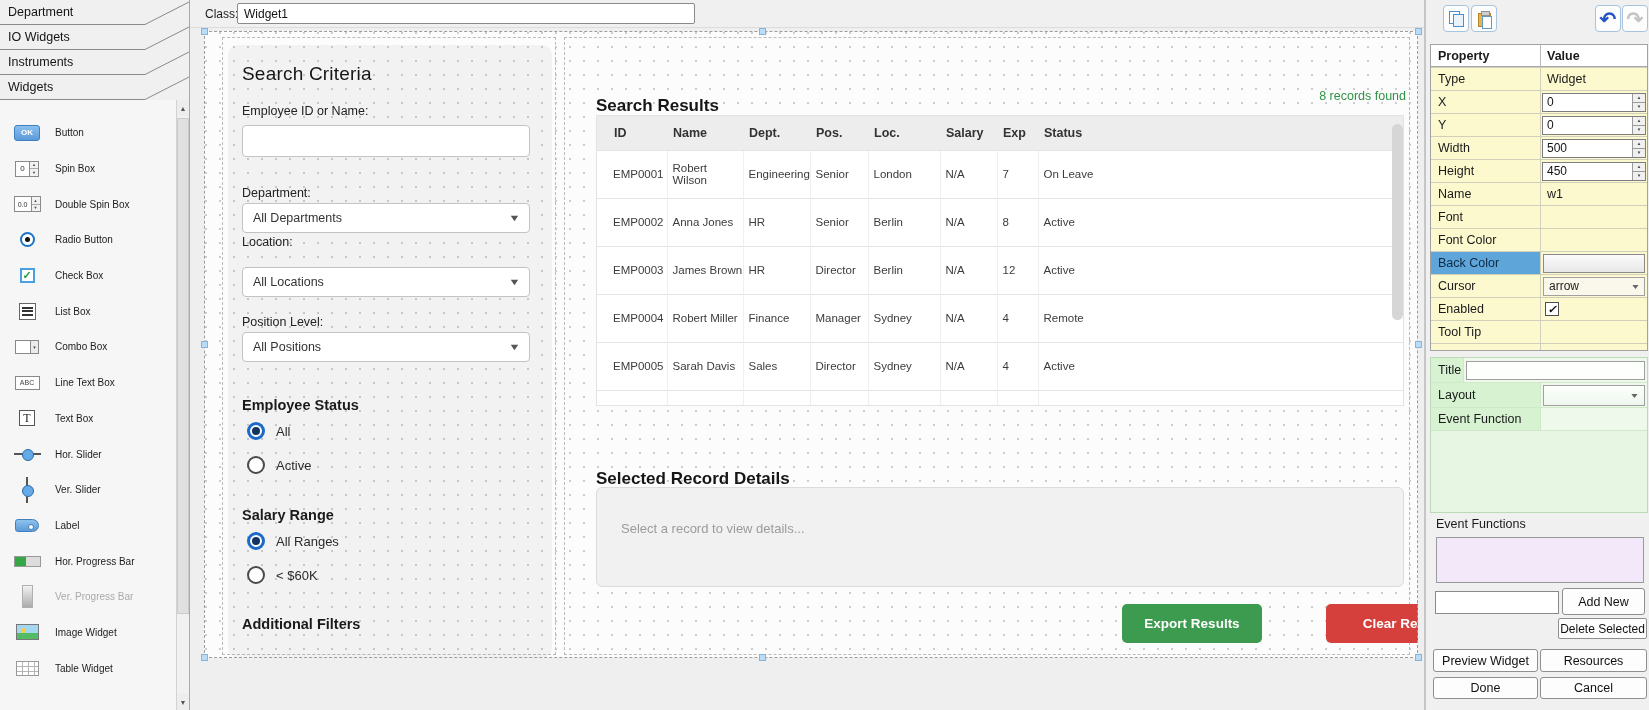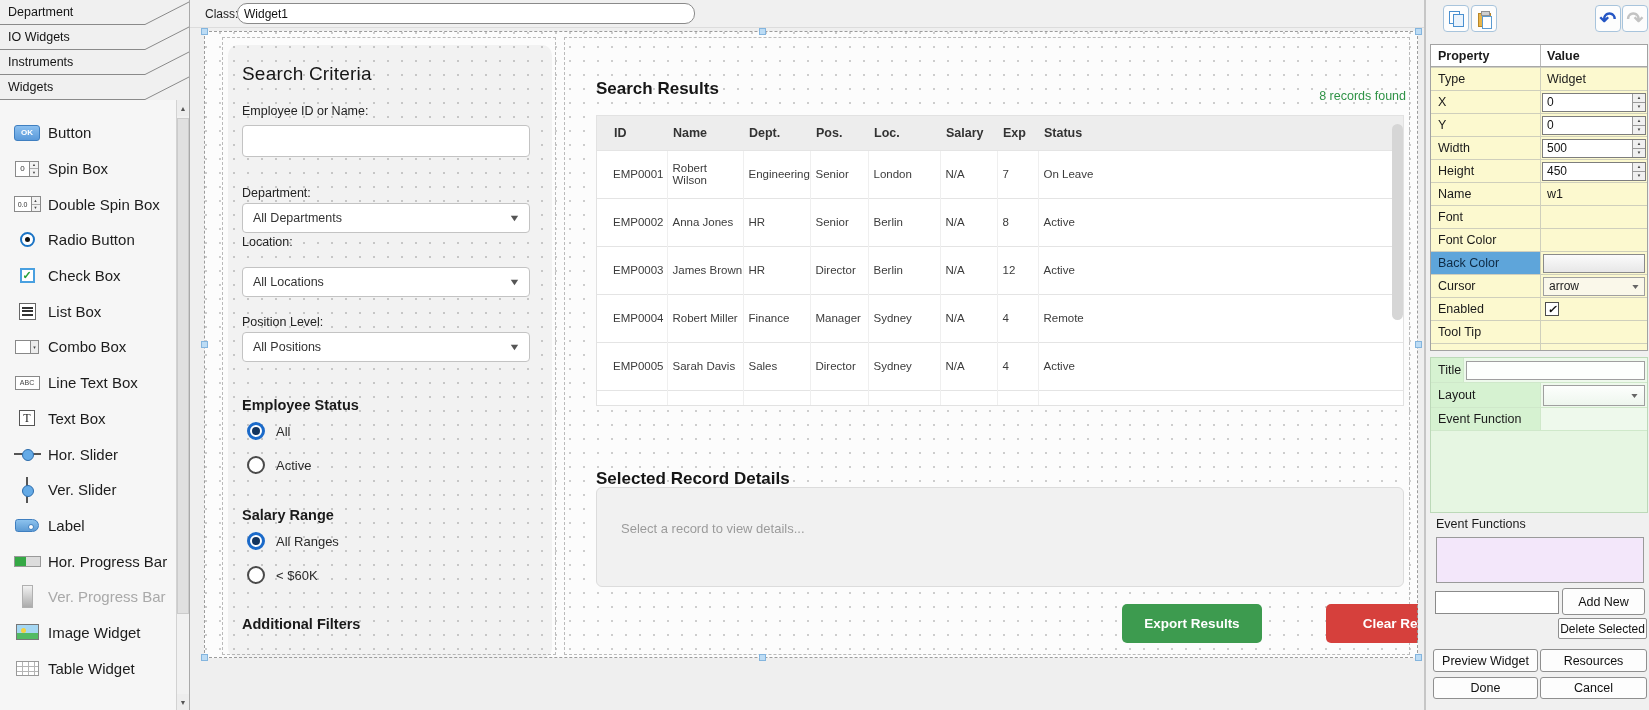--- a/index.html
+++ b/index.html
@@ -8,21 +8,21 @@
 #app{position:relative;width:1649px;height:710px;background:#f0f0f0;overflow:hidden}
 
 
 #sidebar{position:absolute;left:0;top:0;width:190px;height:710px;background:#f0f0f0;border-right:1px solid #a9a9a9}
 .ptab{position:relative;height:25px;background:#f0f0f0;cursor:pointer}
 .ptab .tlbl{position:absolute;left:8px;top:5px;font-size:12.5px;color:#141414}
 .ptab svg{position:absolute;left:0;top:0;pointer-events:none}
 #plist{position:absolute;left:0;top:100px;width:176px;height:610px;background:#f6f6f6;overflow:hidden;padding-top:15px}
 .pitem{display:flex;align-items:center;height:35.7px;padding-left:9px}
 .pitem .ic{width:36px;min-width:36px;display:flex;justify-content:center;align-items:center}
-.pitem .lbl{font-size:15px;color:#1c1c1c;margin-left:3px;white-space:nowrap}
+.pitem .lbl{font-size:10px;color:#1c1c1c;margin-left:10px;white-space:nowrap}
 .pitem.disabled .lbl{color:#a9a9a9}
 #pscroll{position:absolute;right:0;top:100px;width:13px;height:610px;background:#f1f1f1;border-left:1px solid #d2d2d2}
 .sb-btn{position:absolute;left:0;width:12px;height:16px;display:flex;align-items:center;justify-content:center;font-size:7px;color:#555;background:#ededed}
 .sb-btn.top{top:0}.sb-btn.bottom{bottom:0}
 .sb-thumb{position:absolute;left:0;top:18px;width:12px;height:496px;background:#e0e0e0;border:1px solid #cbcbcb}
 
 
 .i-button{width:26px;height:16px;background:linear-gradient(#8bc0f0,#5a9ada);border:1px solid #3f7fc0;border-radius:3px;color:#fff;font-size:8px;font-weight:bold;display:flex;align-items:center;justify-content:center}
 .i-spin,.i-dspin{display:flex;align-items:stretch;height:16px}
 .i-spin .sbox,.i-dspin .sbox{width:15px;background:#fff;border:1px solid #8a8a8a;font-size:8px;color:#333;display:flex;align-items:center;justify-content:center}
@@ -59,21 +59,21 @@
 .i-tree .t3{position:absolute;left:7px;top:15px;width:11px;height:5px;background:#aab0b6;border:1px solid #878d93}
 .i-tree::before{content:"";position:absolute;left:3px;top:6px;width:1px;height:12px;background:#8a8a8a}
 .i-tree::after{content:"";position:absolute;left:3px;top:10px;width:4px;height:1px;background:#8a8a8a}
 .i-table{width:23px;height:15px;border:1px solid #999;background:
  repeating-linear-gradient(to right,transparent 0 5px,#b5b5b5 5px 6px),
  repeating-linear-gradient(to bottom,transparent 0 4px,#b5b5b5 4px 5px),#fff}
 
 
 #topbar{position:absolute;left:190px;top:0;width:1234px;height:27px;background:#f0f0f0}
 #class-label{position:absolute;left:15px;top:7px;font-size:12px;color:#1d1d1d}
-#class-input{position:absolute;left:47px;top:3px;width:458px;height:21px;border:1px solid #8a8a8a;border-radius:10px;background:#fff;font-size:12px;color:#111;padding:0 6px;font-family:inherit;outline:none}
+#class-input{position:absolute;left:47px;top:3px;width:458px;height:21px;border:1px solid #8a8a8a;border-radius:2px;background:#fff;font-size:12px;color:#111;padding:0 6px;font-family:inherit;outline:none}
 
 
 #viewport{position:absolute;left:190px;top:27px;width:1234px;height:683px;background:#efefef;border-top:1px solid #dcdcdc}
 #widget{position:absolute;left:14px;top:3px;width:1214px;height:627px;background-color:#fcfcfc;background-image:radial-gradient(circle,#cdcdcd 1px,transparent 1.4px);background-size:14px 14px;background-position:9px 9px;overflow:hidden}
 #widget-border{position:absolute;left:14px;top:3px;width:1214px;height:627px;border:1px dashed #9c9c9c;pointer-events:none}
 .handle{position:absolute;width:7px;height:7px;background:#bcdcf5;border:1px solid #84b5de}
 .dashed-box{position:absolute;border:1px dashed #bbbbbb}
 
 #crit-panel{position:absolute;left:24px;top:14px;width:324px;height:613px;background:rgba(110,110,110,.065);border-radius:10px}
 .h-big{font-size:19px;font-weight:normal;color:#161616;letter-spacing:.2px}
@@ -83,21 +83,21 @@
 .ftext{position:absolute;left:14px;width:288px;height:32px;background:#fff;border:1px solid #c3c3c3;border-radius:4px}
 .fcombo{position:absolute;left:14px;width:288px;height:30px;background:#fff;border:1px solid #c3c3c3;border-radius:4px;display:flex;align-items:center;justify-content:space-between;padding:0 10px}
 .fc-text{font-size:12.5px;color:#333}
 .fc-arrow{font-size:9px;color:#555;transform:scaleX(1.4)}
 .radio-row{position:absolute;left:19px;display:flex;align-items:center;height:20px}
 .radio{width:18px;height:18px;border-radius:50%;background:#fff;border:2px solid #4a4a4a;position:relative}
 .radio.checked{border:3px solid #1b6ac9}
 .radio.checked::after{content:"";position:absolute;left:2px;top:2px;width:8px;height:8px;border-radius:50%;background:#14355f}
 .radio-label{margin-left:11px;font-size:13px;color:#2a2a2a}
 
-#res-title{position:absolute;left:392px;top:48px}
+#res-title{position:absolute;left:392px;top:65px}
 #res-count{position:absolute;right:12px;top:58px;font-size:12.5px;color:#2f9246}
 #res-table{position:absolute;left:392px;top:84px;width:808px;height:291px;background:#fff;border:1px solid #e2e2e2;overflow:hidden}
 #res-table table{border-collapse:collapse;width:806px;table-layout:fixed}
 #res-table th{height:34px;background:#ededed;font-size:12.5px;font-weight:600;color:#333;text-align:left;padding-left:6px}
 #res-table th:first-child{padding-left:17px}
 #res-table td{height:48px;font-size:11.5px;color:#3c3c3c;padding-left:5px;border-top:1px solid #e4e4e4;border-left:1px solid #efefef}
 #res-table td:first-child{padding-left:16px;border-left:none}
 #res-pill{position:absolute;left:795px;top:8px;width:11px;height:196px;border-radius:6px;background:#d6d6d6}
 #det-title{position:absolute;left:392px;top:438px}
 #det-panel{position:absolute;left:392px;top:456px;width:808px;height:100px;background:#f1f1f1;border:1px solid #dcdcdc;border-radius:6px}

